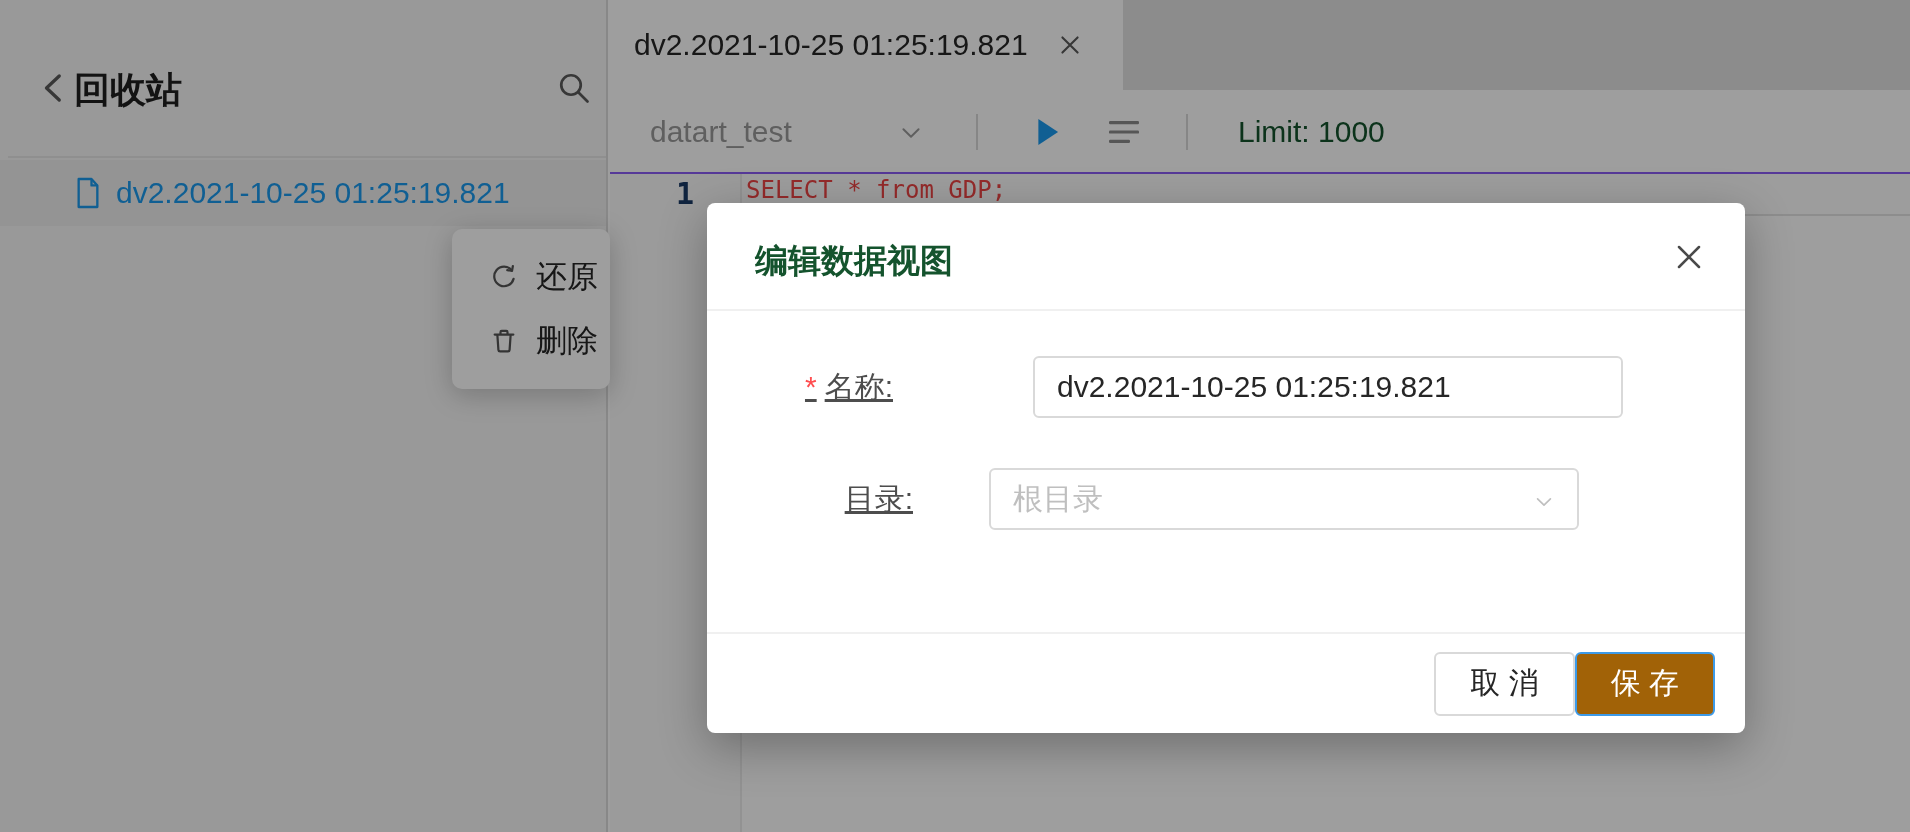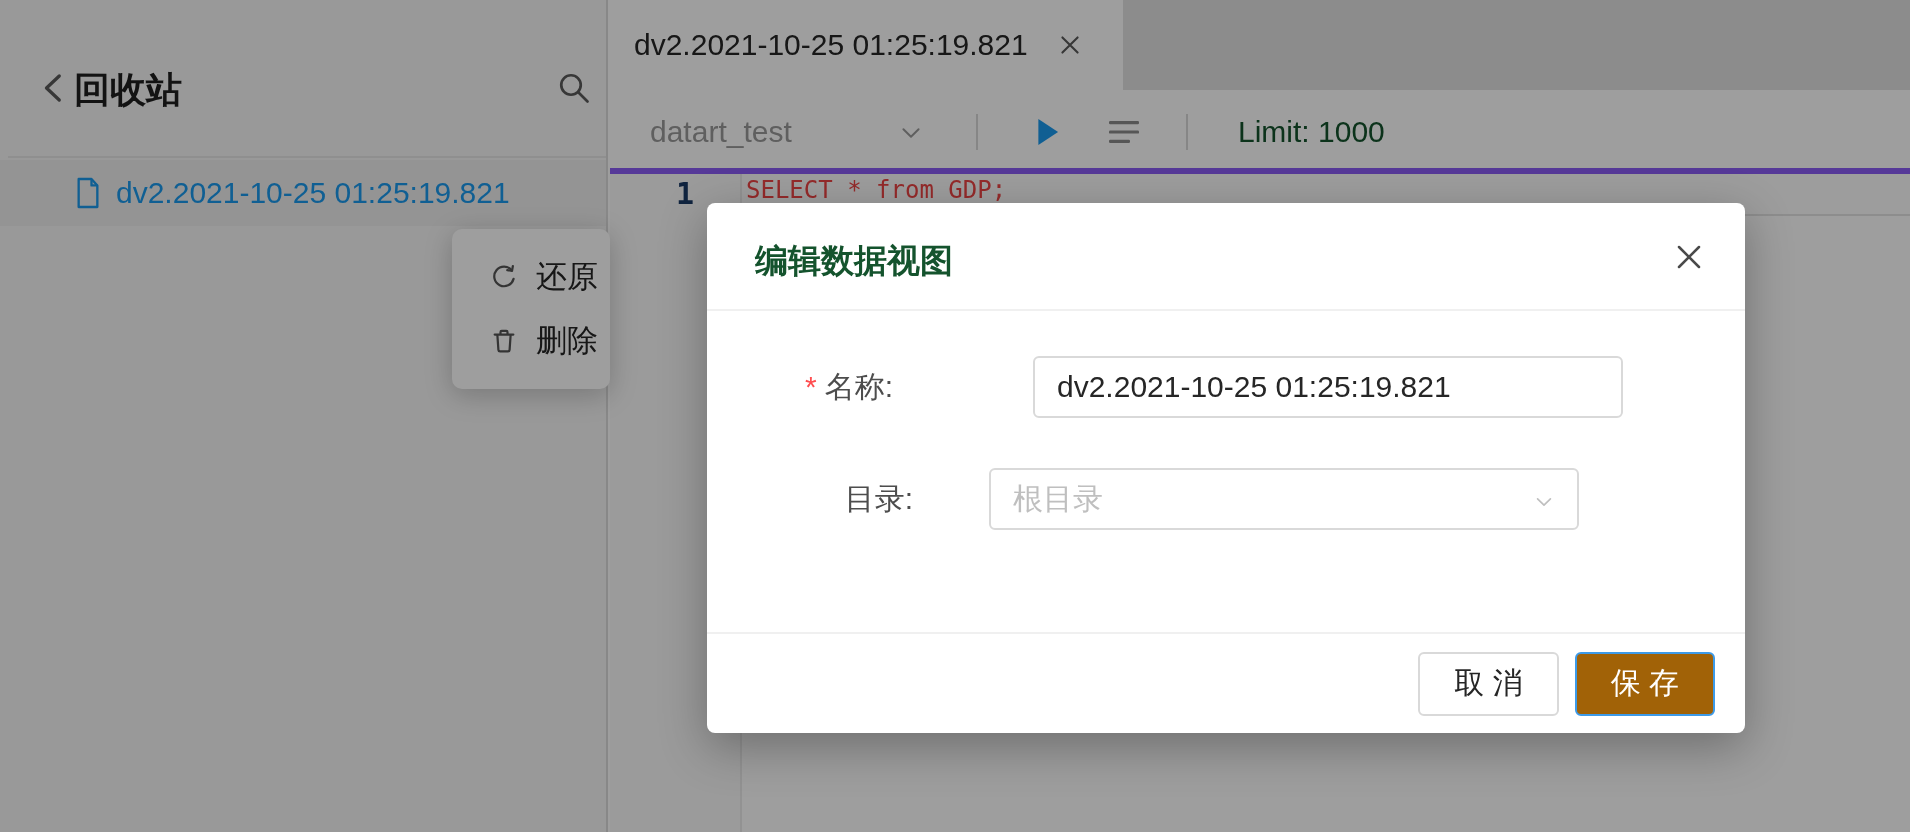--- a/index.html
+++ b/index.html
@@ -20,21 +20,21 @@
   .file-label { margin-left:14px; font-size:30px; color:#1b9aee; white-space:nowrap; }
 
   
   .main { position:absolute; left:610px; top:0; right:0; height:832px; background:#fff; }
   .tabbar { position:absolute; left:0; top:0; right:0; height:90px; background:#e3e3e3; }
   .tab { position:absolute; left:0; top:0; width:513px; height:90px; background:#fff;
     display:flex; align-items:center; padding:0 24px; cursor:pointer; }
   .tab-label { font-size:30px; font-weight:500; color:#262626; white-space:nowrap; }
   .tab-close { margin-left:28px; width:28px; height:28px; color:#595959; cursor:pointer; }
   .toolbar { position:absolute; left:0; top:90px; right:0; height:84px; background:#fff;
-    border-bottom:6px solid #8b5cf6;text-align:right; }
+    border-bottom:2px solid #8b5cf6;text-align:right; }
   .tb-source { position:absolute; left:40px; top:25px; font-size:30px; color:#9a9a9a; cursor:pointer; }
   .tb-chev { position:absolute; left:288px; top:30px; width:26px; height:26px; color:#9a9a9a; cursor:pointer; }
   .tb-sep1 { position:absolute; left:366px; top:24px; width:2px; height:36px; background:#d9d9d9; }
   .tb-play { position:absolute; left:422px; top:26px; width:30px; height:32px; color:#1b9aee; cursor:pointer; }
   .tb-fmt { position:absolute; left:496px; top:28px; width:36px; height:28px; color:#8c8c8c; cursor:pointer; }
   .tb-sep2 { position:absolute; left:576px; top:24px; width:2px; height:36px; background:#d9d9d9; }
   .tb-limit { position:absolute; left:628px; top:25px; font-size:30px; font-weight:500; color:#14532d; cursor:pointer; }
   .editor { position:absolute; left:0; top:174px; right:0; bottom:0; background:#fff; }
   .gutter { position:absolute; left:0; top:0; width:132px; height:100%;
     background:#fafafa; border-right:2px solid #ececec; }
@@ -55,31 +55,31 @@
   
   .mask { position:absolute; inset:0; background:rgba(0,0,0,0.38); z-index:50; }
   .modal { position:absolute; left:707px; top:203px; width:1038px; height:530px; background:#fff;
     border-radius:8px; box-shadow:0 14px 48px rgba(0,0,0,.30); z-index:60; }
   .m-header { position:relative; height:108px; border-bottom:2px solid #f0f0f0; }
   .m-title { position:absolute; left:48px; top:36px; font-size:33px; font-weight:700; color:#14532d; }
   .m-close { position:absolute; right:40px; top:38px; width:32px; height:32px; color:#4a4a4a; cursor:pointer; }
   .m-body { position:relative; height:321px; }
   .form-row { position:absolute; left:0; right:0; height:62px; display:flex; align-items:center; }
   .row-name { top:45px; } .row-dir { top:157px;padding-left:20px; }
-  .f-label { width:186px; text-align:right; font-size:30px; color:#4d4d4d; white-space:nowrap; }
+  .f-label { width:186px; text-align:right; font-size:30px; color:#4d4d4d; white-space:nowrap;text-decoration:underline; }
   .req { color:#ff4d4f; margin-right:8px; font-size:30px; }
   .f-input { margin-left:140px; width:590px; height:62px; border:2px solid #d9d9d9; border-radius:6px;
     background:#fff; padding:0 22px; font-size:30px; color:#262626;
     font-family:"Liberation Sans","DejaVu Sans",sans-serif; outline:none; }
   .f-select { position:relative; margin-left:76px; width:590px; height:62px; border:2px solid #d9d9d9;
     border-radius:6px; background:#fff; display:flex; align-items:center; padding:0 22px; cursor:pointer; }
   .f-placeholder { font-size:30px; color:#bfbfbf; }
   .sel-chev { position:absolute; right:22px; top:21px; width:22px; height:22px; color:#bfbfbf; }
   .m-footer { position:absolute; left:0; right:0; bottom:0; height:101px; border-top:2px solid #f0f0f0;
-    display:flex; justify-content:flex-end; align-items:center; padding-right:30px; gap:16px; }
+    display:flex; justify-content:flex-end; align-items:center; padding-right:30px; }
   .btn { height:64px; padding:0 34px; border-radius:6px; font-size:30px; display:flex;
     align-items:center; white-space:pre; cursor:pointer; }
   .btn-cancel { background:#fff; border:2px solid #d9d9d9; color:#262626; }
   .btn-save { background:#a16207; border:2px solid #3d9ae8; color:#fff; }
   svg { display:block; width:100%; height:100%; }
 </style>
 </head>
 <body>
 
 <div id="stage">

